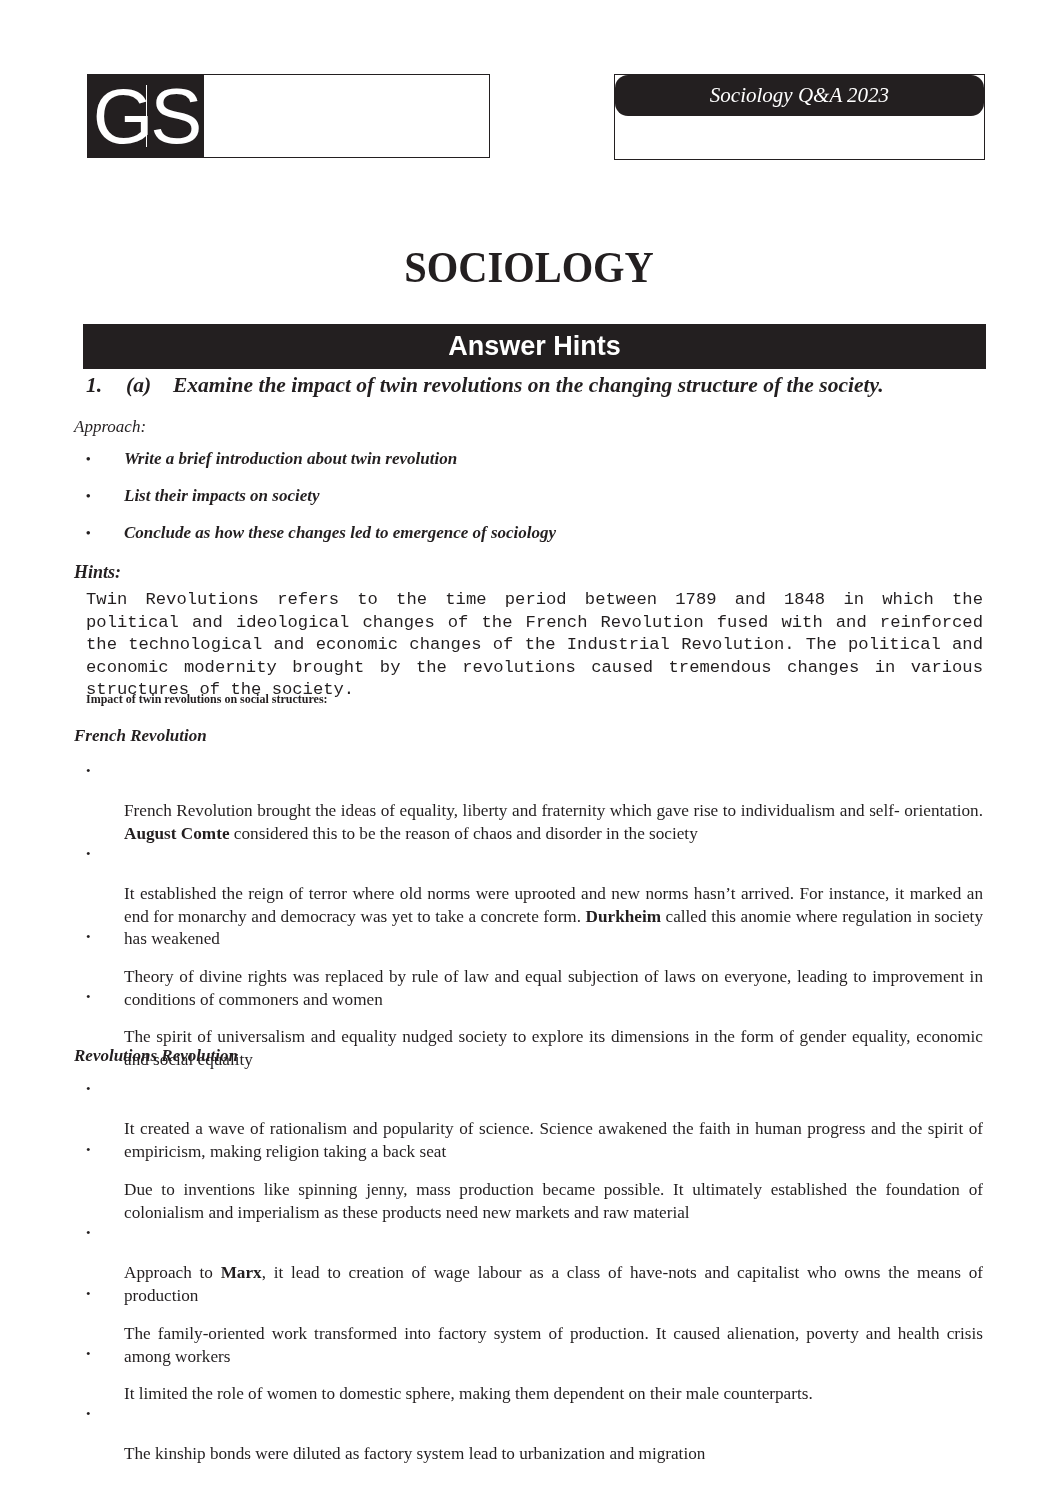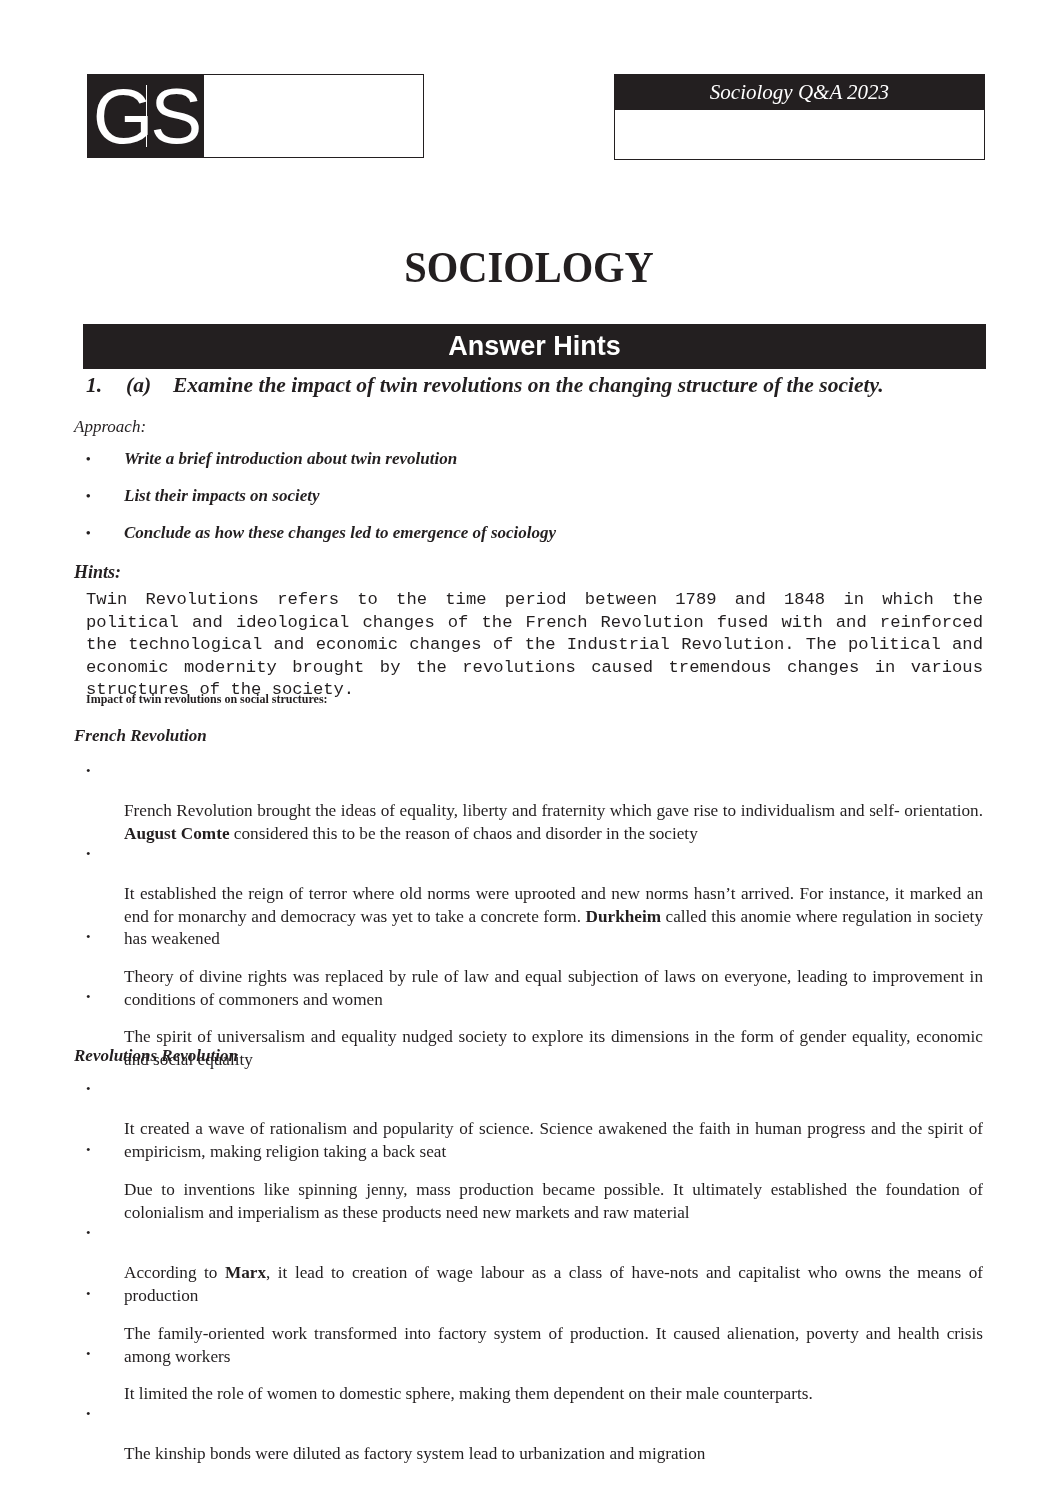--- a/index.html
+++ b/index.html
@@ -1,24 +1,24 @@
 <!DOCTYPE html>
 <html><head>
   <meta charset="utf-8">
   <style>
     html, body { margin: 0; padding: 0; background: #ffffff; }
     body { width: 1058px; height: 1497px; position: relative; overflow: hidden; color: #231f20; font-family: "DejaVu Serif", serif; }
 
-    .logo { position: absolute; left: 87px; top: 74px; width: 337px; height: 84px; border: 1.5px solid #231f20; box-sizing: border-box; display: flex; }
+    .logo { position: absolute; left: 87px; top: 74px; width: 403px; height: 84px; border: 1.5px solid #231f20; box-sizing: border-box; display: flex; }
     .logo-gs { width: 116px; height: 100%; background: #231f20; color: #fff; display: flex; align-items: center; justify-content: center; font-family: "Liberation Sans", sans-serif; font-size: 78px; line-height: 1; letter-spacing: -3px; position: relative; }
     .logo-gs-divider { position: absolute; left: 58px; top: 10px; width: 1px; height: 62px; background: #fff; }
     .logo-score { flex: 1; display: flex; align-items: center; justify-content: center; font-family: "Liberation Sans", sans-serif; font-size: 78px; line-height: 1; letter-spacing: -2px; color: #231f20; }
 
     .test-box { position: absolute; left: 614px; top: 74px; width: 371px; height: 86px; border: 1.5px solid #231f20; box-sizing: border-box; }
-    .test-box-top { height: 35px; background: #231f20; color: #fff; display: flex; align-items: center; justify-content: center; font-family: "Liberation Serif", serif; font-style: italic; font-size: 21px; }
+    .test-box-top { height: 41px; background: #231f20; color: #fff; display: flex; align-items: center; justify-content: center; font-family: "Liberation Serif", serif; font-style: italic; font-size: 21px; border-radius: 13px; }
     .test-box-bottom { height: 42px; display: flex; align-items: center; justify-content: center; font-family: "Liberation Serif", serif; font-style: italic; font-weight: bold; font-size: 22px; }
 
     .title { position: absolute; left: 0; width: 1058px; top: 242px; text-align: center; font-family: "Liberation Serif", serif; font-weight: bold; font-size: 44px; letter-spacing: 0px; transform: scaleX(0.92); }
     .banner { position: absolute; left: 83px; top: 300px; width: 903px; height: 45px; background: #231f20; color: #fff; display: flex; align-items: center; justify-content: center; font-family: "Liberation Sans", sans-serif; font-weight: bold; font-size: 27px; margin-top: 24px; }
 
     .q { position: absolute; left: 86px; top: 373px; width: 905px; font-family: "Liberation Serif", serif; font-style: italic; font-weight: bold; font-size: 21.5px; white-space: nowrap; }
     .q .qnum { display: inline-block; width: 40px; }
     .q .qpart { display: inline-block; width: 47px; }
 
     .sub-ital { position: absolute; left: 74px; font-family: Liberation Serif, serif; font-style: italic; font-size: 17px; }
@@ -101,21 +101,21 @@
 <div class="bl" style="top:1078px;">
   <span class="bdot">•</span>
   <span class="btxt">It created a wave of rationalism and popularity of science. Science awakened the faith in human progress and the spirit of empiricism, making religion taking a back seat</span>
 </div>
 <div class="bl" style="top:1139px;">
   <span class="bdot">•</span>
   <span class="btxt">Due to inventions like spinning jenny, mass production became possible. It ultimately established the foundation of colonialism and imperialism as these products need new markets and raw material</span>
 </div>
 <div class="bl" style="top:1222px;">
   <span class="bdot">•</span>
-  <span class="btxt"><span>According to </span><b>Marx</b><span>, it lead to creation of wage labour as a class of have-nots and capitalist who owns the means of production</span></span>
+  <span class="btxt"><span>Approach to </span><b>Marx</b><span>, it lead to creation of wage labour as a class of have-nots and capitalist who owns the means of production</span></span>
 </div>
 <div class="bl" style="top:1283px;">
   <span class="bdot">•</span>
   <span class="btxt">The family-oriented work transformed into factory system of production. It caused alienation, poverty and health crisis among workers</span>
 </div>
 <div class="bl" style="top:1343px;">
   <span class="bdot">•</span>
   <span class="btxt">It limited the role of women to domestic sphere, making them dependent on their male counterparts.</span>
 </div>
 <div class="bl" style="top:1403px;">

